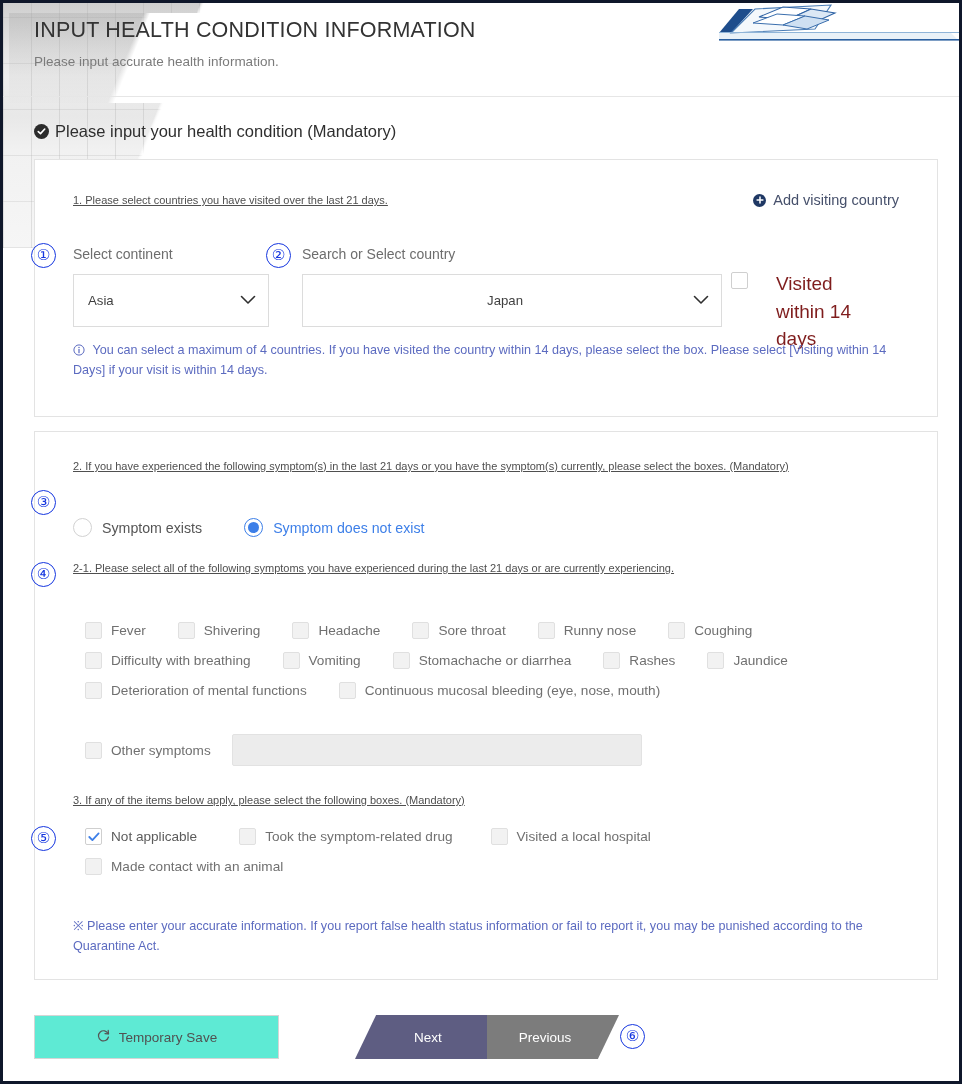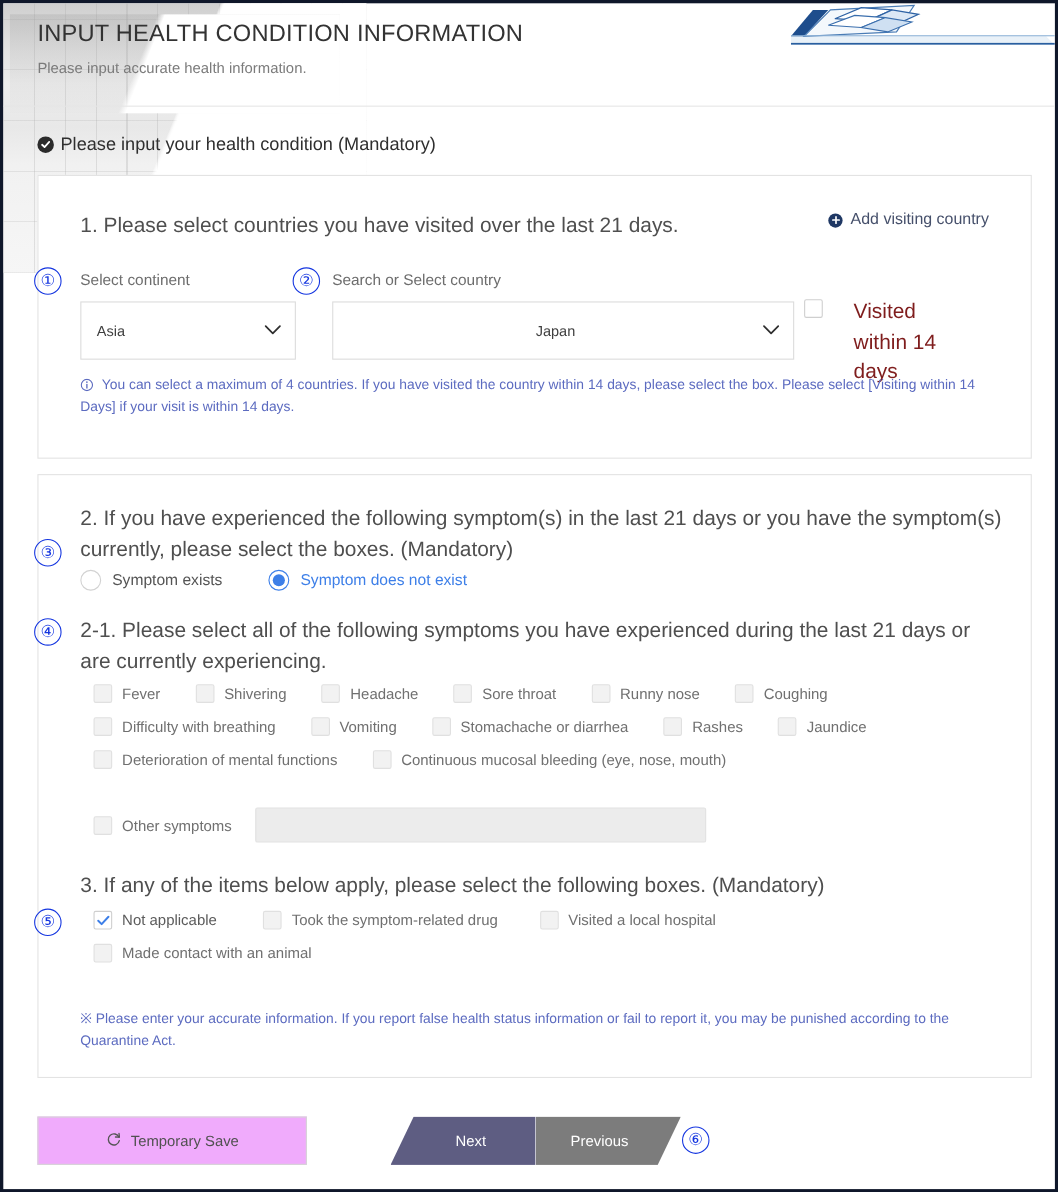--- a/index.html
+++ b/index.html
@@ -101,23 +101,24 @@
     position: absolute;
     left: 31px;
     width: 904px;
     border: 1px solid #e3e3e3;
     background: #ffffff;
   }
   #panel1 { top: 156px; height: 258px; }
   #panel2 { top: 428px; height: 549px; }
 
   .q-text {
-    font-size: 19px;
+    font-size: 11px;
     color: #4f4f4f;
     line-height: 1.48;
+    text-decoration: underline;
   }
 
   
   .p1-q { position: absolute; left: 38px; top: 32px; }
   .add-country {
     position: absolute; right: 38px; top: 32px;
     display: flex; align-items: center; gap: 7px;
     color: #46506b; font-size: 14.5px;
     cursor: pointer;
   }
@@ -228,21 +229,21 @@
   #q3-rows { top: 396px; }
 
   #note2 { top: 484px; }
 
   
   .btn-temp {
     position: absolute;
     left: 31px; top: 1012px;
     width: 245px; height: 44px;
     border: 1px solid #d5d5d5;
-    background: #f0abfc;
+    background: #5eead4;
     display: flex; align-items: center; justify-content: center;
     gap: 8px;
     font-size: 13.5px; color: #515151;
     cursor: pointer;
   }
   .nav-btns {
     position: absolute;
     left: 358px; top: 1012px;
     height: 44px;
     display: flex;

